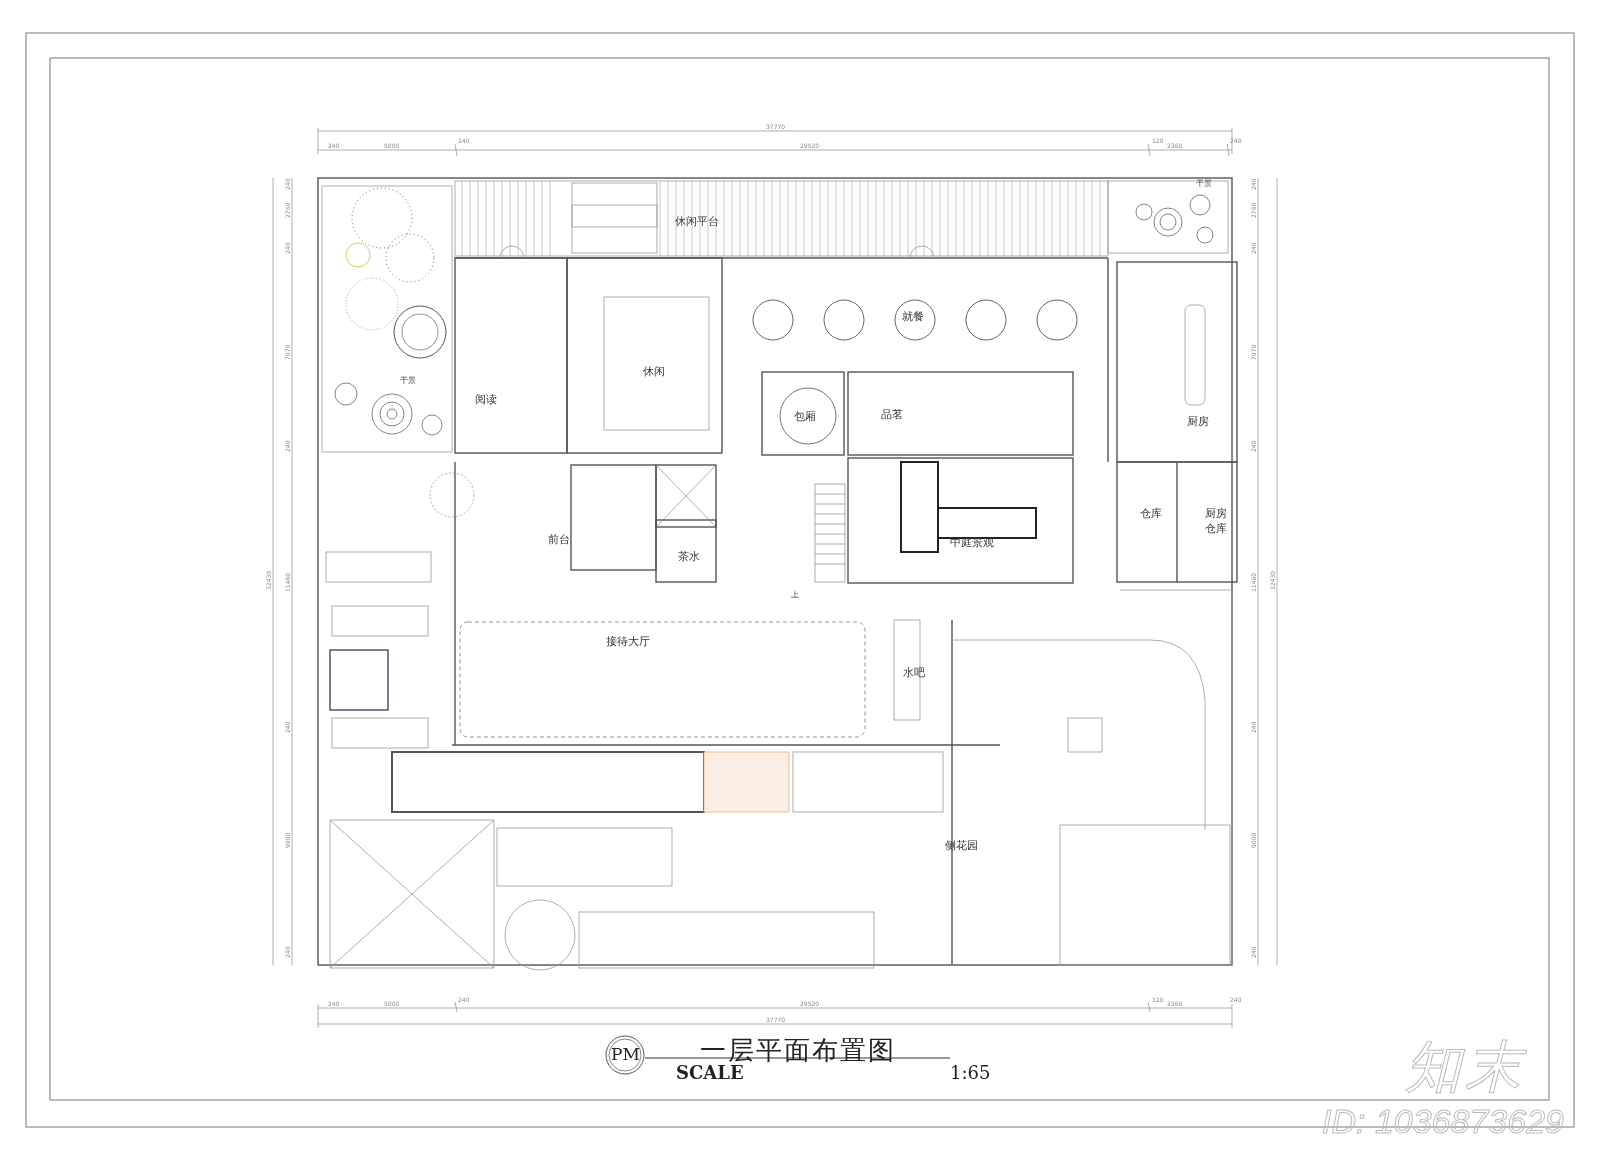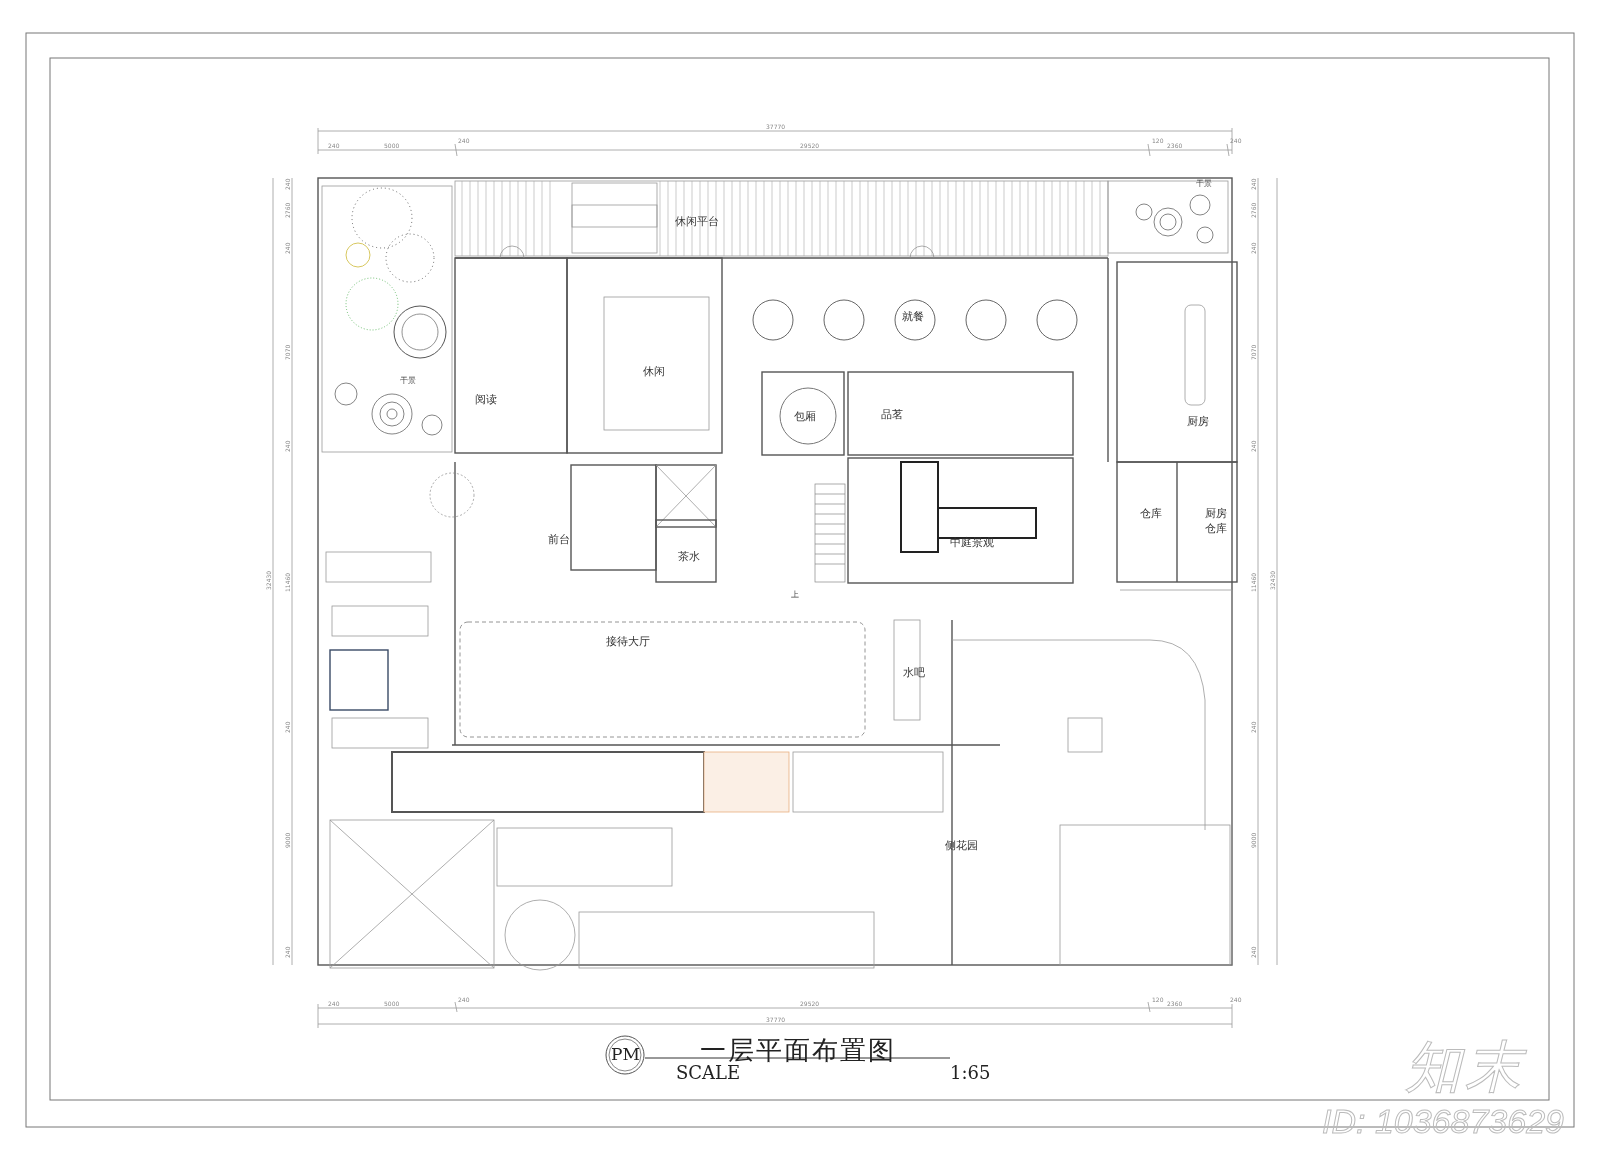--- a/index.html
+++ b/index.html
@@ -301,17 +301,17 @@
 
   <g>
     <circle cx="625" cy="1055" r="19" fill="none" stroke="#555" stroke-width="1"></circle>
     <circle cx="625" cy="1055" r="16" fill="none" stroke="#555" stroke-width="0.7"></circle>
     <line x1="645" y1="1058" x2="950" y2="1058" stroke="#333" stroke-width="1"></line>
   </g>
 </svg>
 
 <div class="title" style="left:611px;top:1044px;font-size:17px;">PM</div>
 <div class="title" style="left:700px;top:1033px;font-size:26px;letter-spacing:2px;">一层平面布置图</div>
-<div class="title" style="left:676px;top:1062px;font-size:18px;">SCALE</div>
+<div class="title" style="left:676px;top:1062px;font-size:18px;font-weight:bold;">SCALE</div>
 <div class="title" style="left:936px;top:1062px;font-size:18px;margin-left:14px;">1:65</div>
 
 <div class="wm" style="left:1405px;top:1030px;font-size:56px;letter-spacing:4px;">知末</div>
 <div class="wm" style="left:1322px;top:1102px;font-size:34px;">ID: 1036873629</div>
 
 </body></html>

